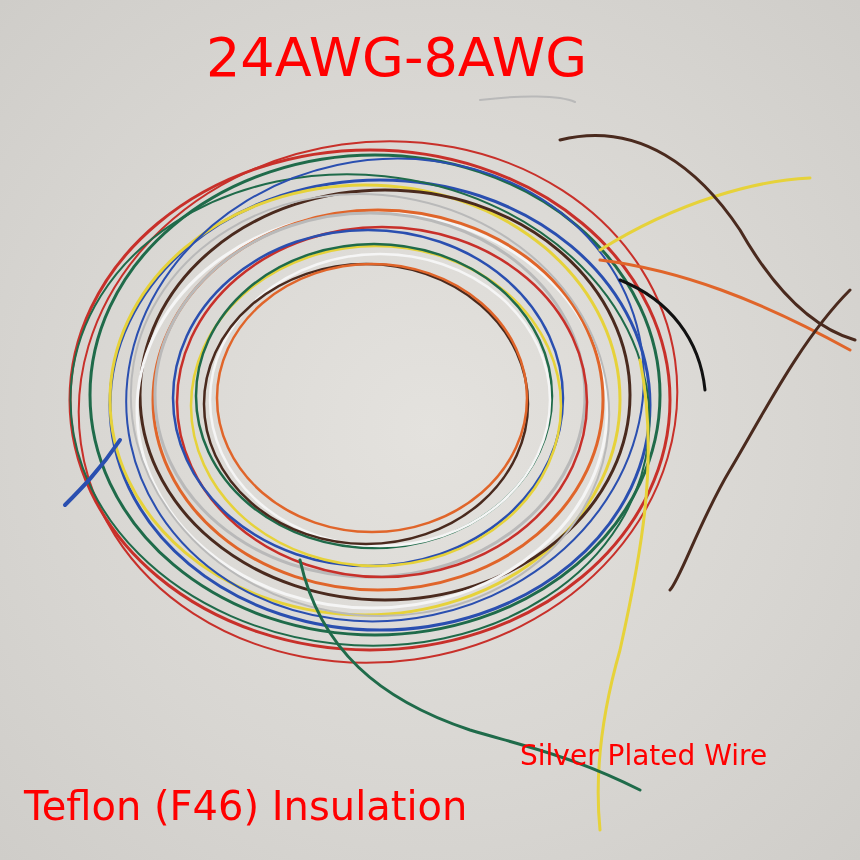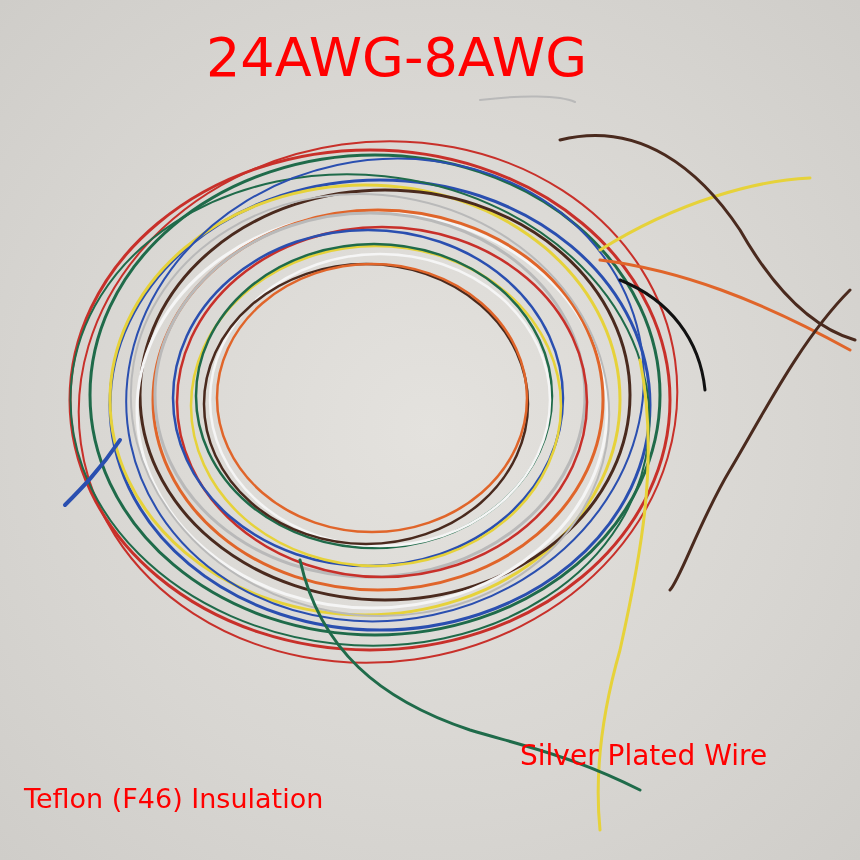--- a/index.html
+++ b/index.html
@@ -10,21 +10,21 @@
     overflow: hidden;
   }
   .wires { position: absolute; left: 0; top: 0; }
   .caption {
     position: absolute; color: #ff0000;
     font-family: "DejaVu Sans", "Liberation Sans", sans-serif;
     white-space: nowrap;
     text-align: right;
   }
   .title { left: 206px; top: 26px; font-size: 54px; letter-spacing: 0px; }
-  .left-cap { left: 24px; top: 783px; font-size: 27px; }
+  .left-cap { left: 24px; top: 783px; font-size: 40px; }
   .right-cap { left: 520px; top: 739px; font-size: 28px; }
 </style>
 </head>
 <body>
 
 <div class="stage">
   <svg class="wires" width="860" height="860" viewBox="0 0 860 860" fill="none" stroke-linecap="round">
 
     <ellipse cx="370" cy="400" rx="300" ry="250" stroke="#c8302a" stroke-width="3"></ellipse>
     <ellipse cx="375" cy="395" rx="285" ry="240" stroke="#1f6b4a" stroke-width="3"></ellipse>

